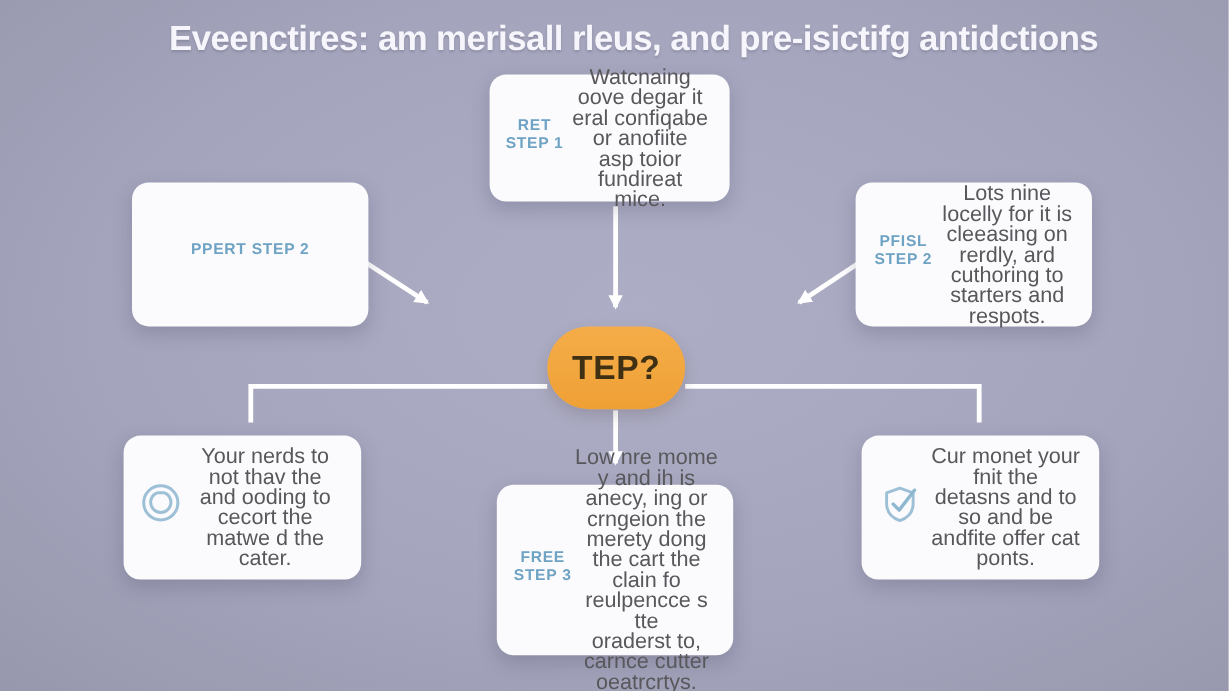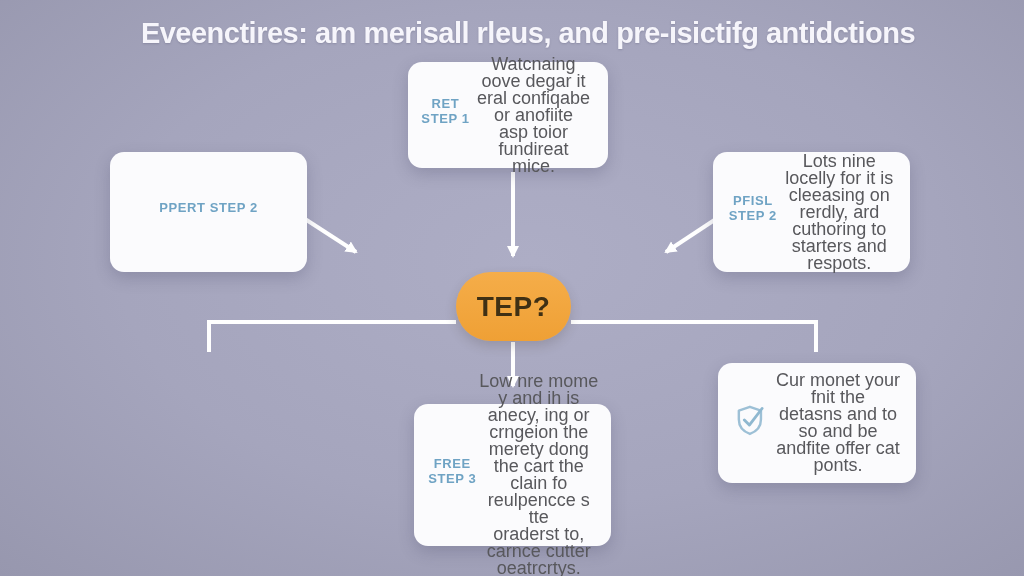--- a/index.html
+++ b/index.html
@@ -124,20 +124,32 @@
     <div class="body">Lots nine locelly for it is
 cleeasing on rerdly, ard
 cuthoring to starters and
 respots.</div>
   </div>
 
   <div class="oval">
     <span class="oval-label">TEP?</span>
   </div>
 
+  <div class="card card-target">
+    <div class="icon-wrap">
+      <svg width="38" height="38" viewBox="0 0 36 36" fill="none" xmlns="http://www.w3.org/2000/svg">
+        <circle cx="18" cy="18" r="13.5" stroke="#9dc0d6" stroke-width="2.4"></circle>
+        <path d="M14.2 10.6 a8 8 0 1 0 7.6 0" stroke="#9dc0d6" stroke-width="2.4" stroke-linecap="round"></path>
+        <line x1="15.5" y1="10" x2="20.5" y2="10" stroke="#9dc0d6" stroke-width="2.4" stroke-linecap="round"></line>
+      </svg>
+    </div>
+    <div class="body">Your nerds to not thav the
+and ooding to cecort the
+matwe d the cater.</div>
+  </div>
 
   <div class="card card-step3">
     <div class="heading">FREE STEP 3</div>
     <div class="body">Low nre mome y and ih is
 anecy, ing or crngeion the
 merety dong the cart the
 clain fo reulpencce s tte
 oraderst to, carnce cutter
 oeatrcrtys.</div>
   </div>

